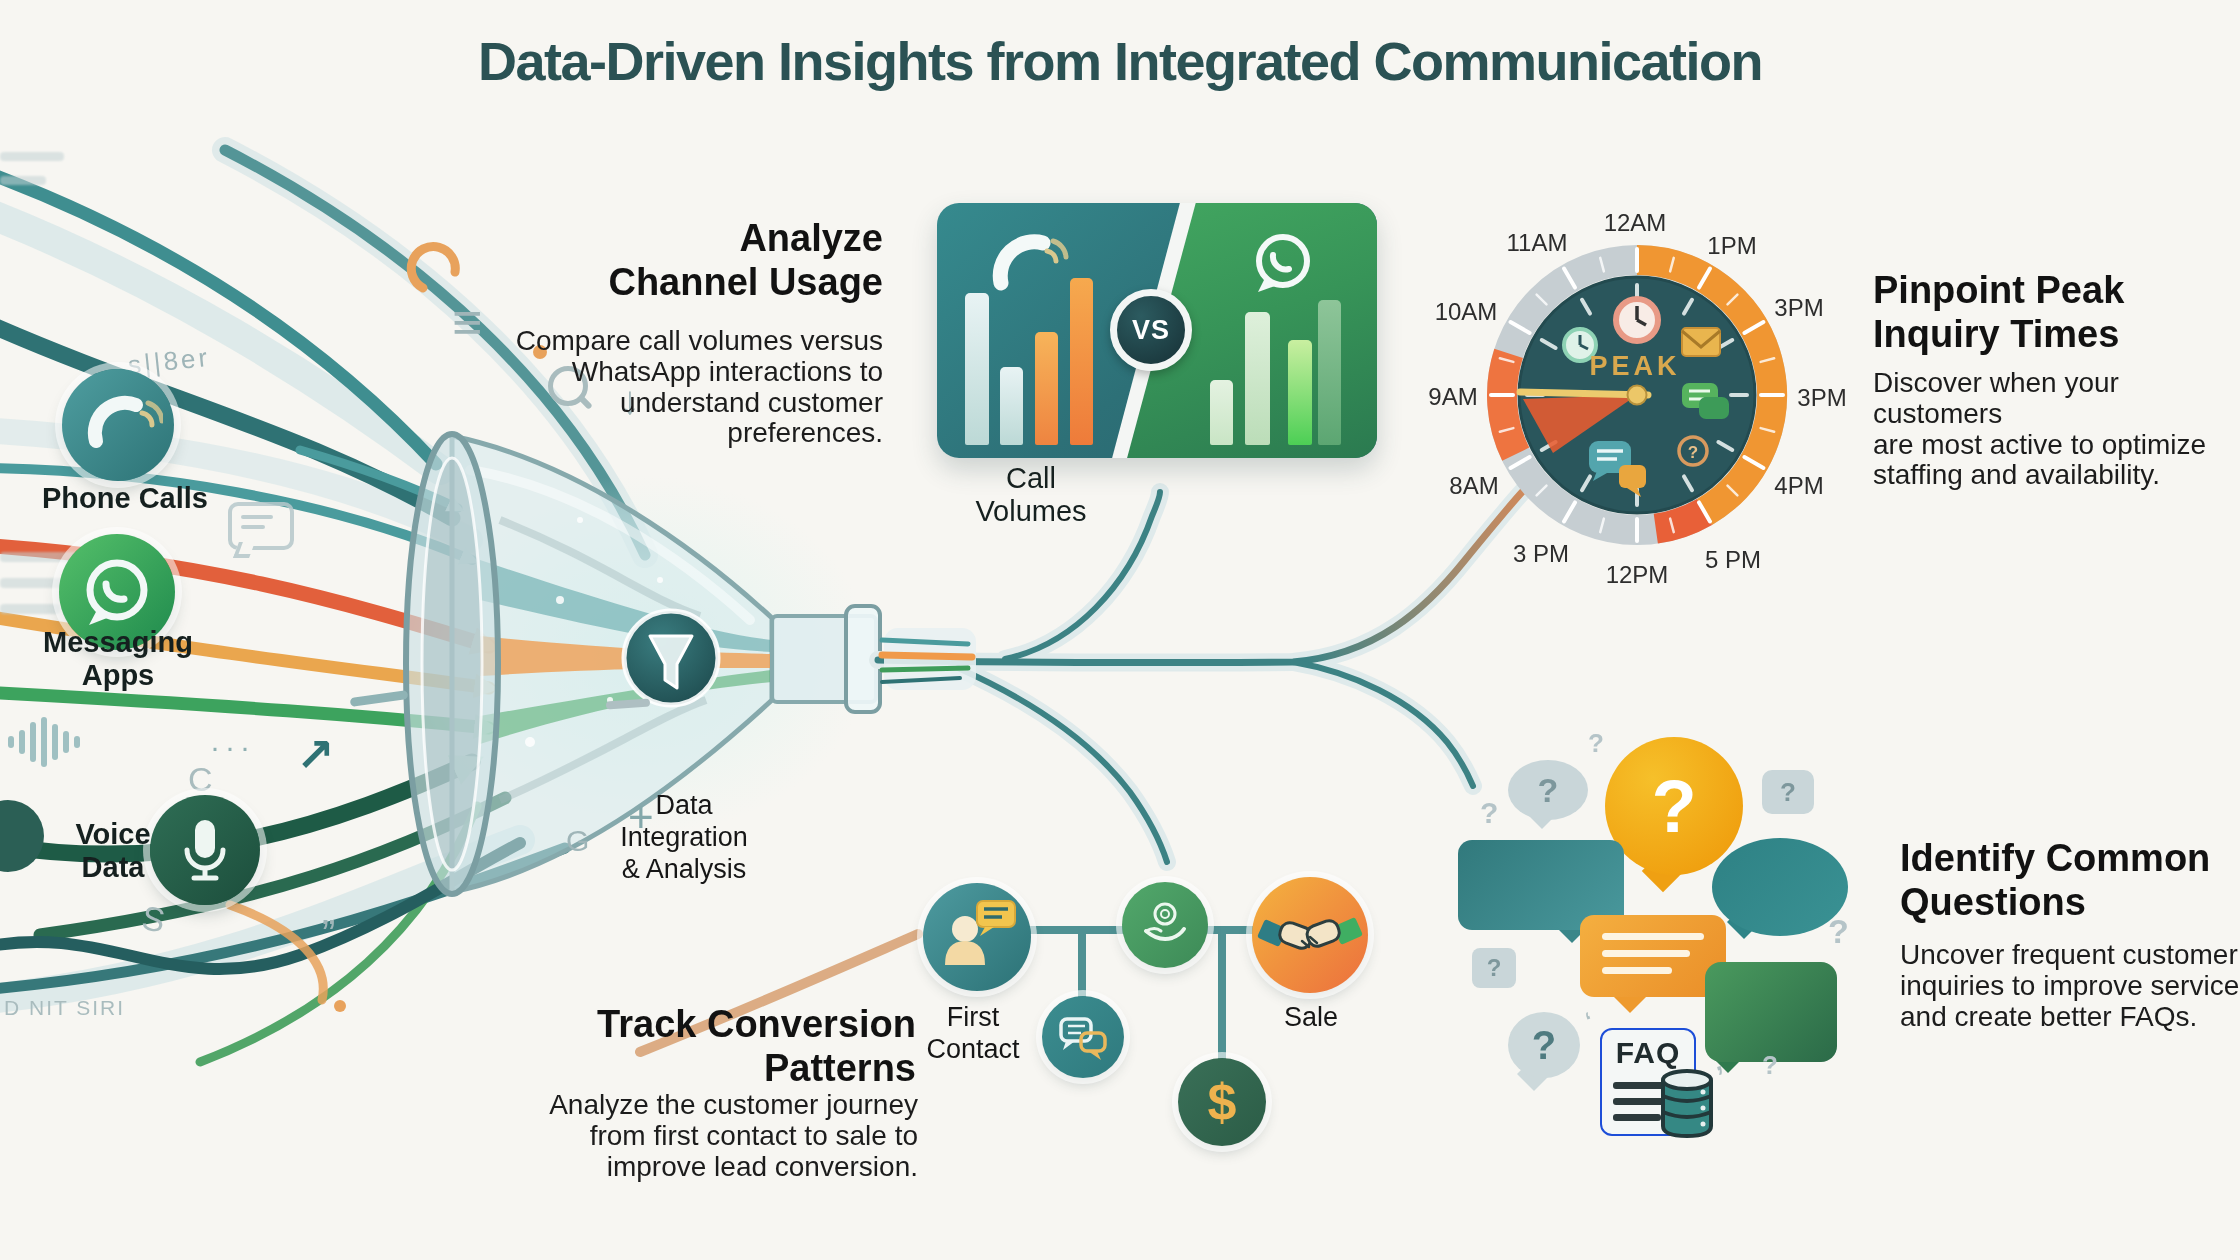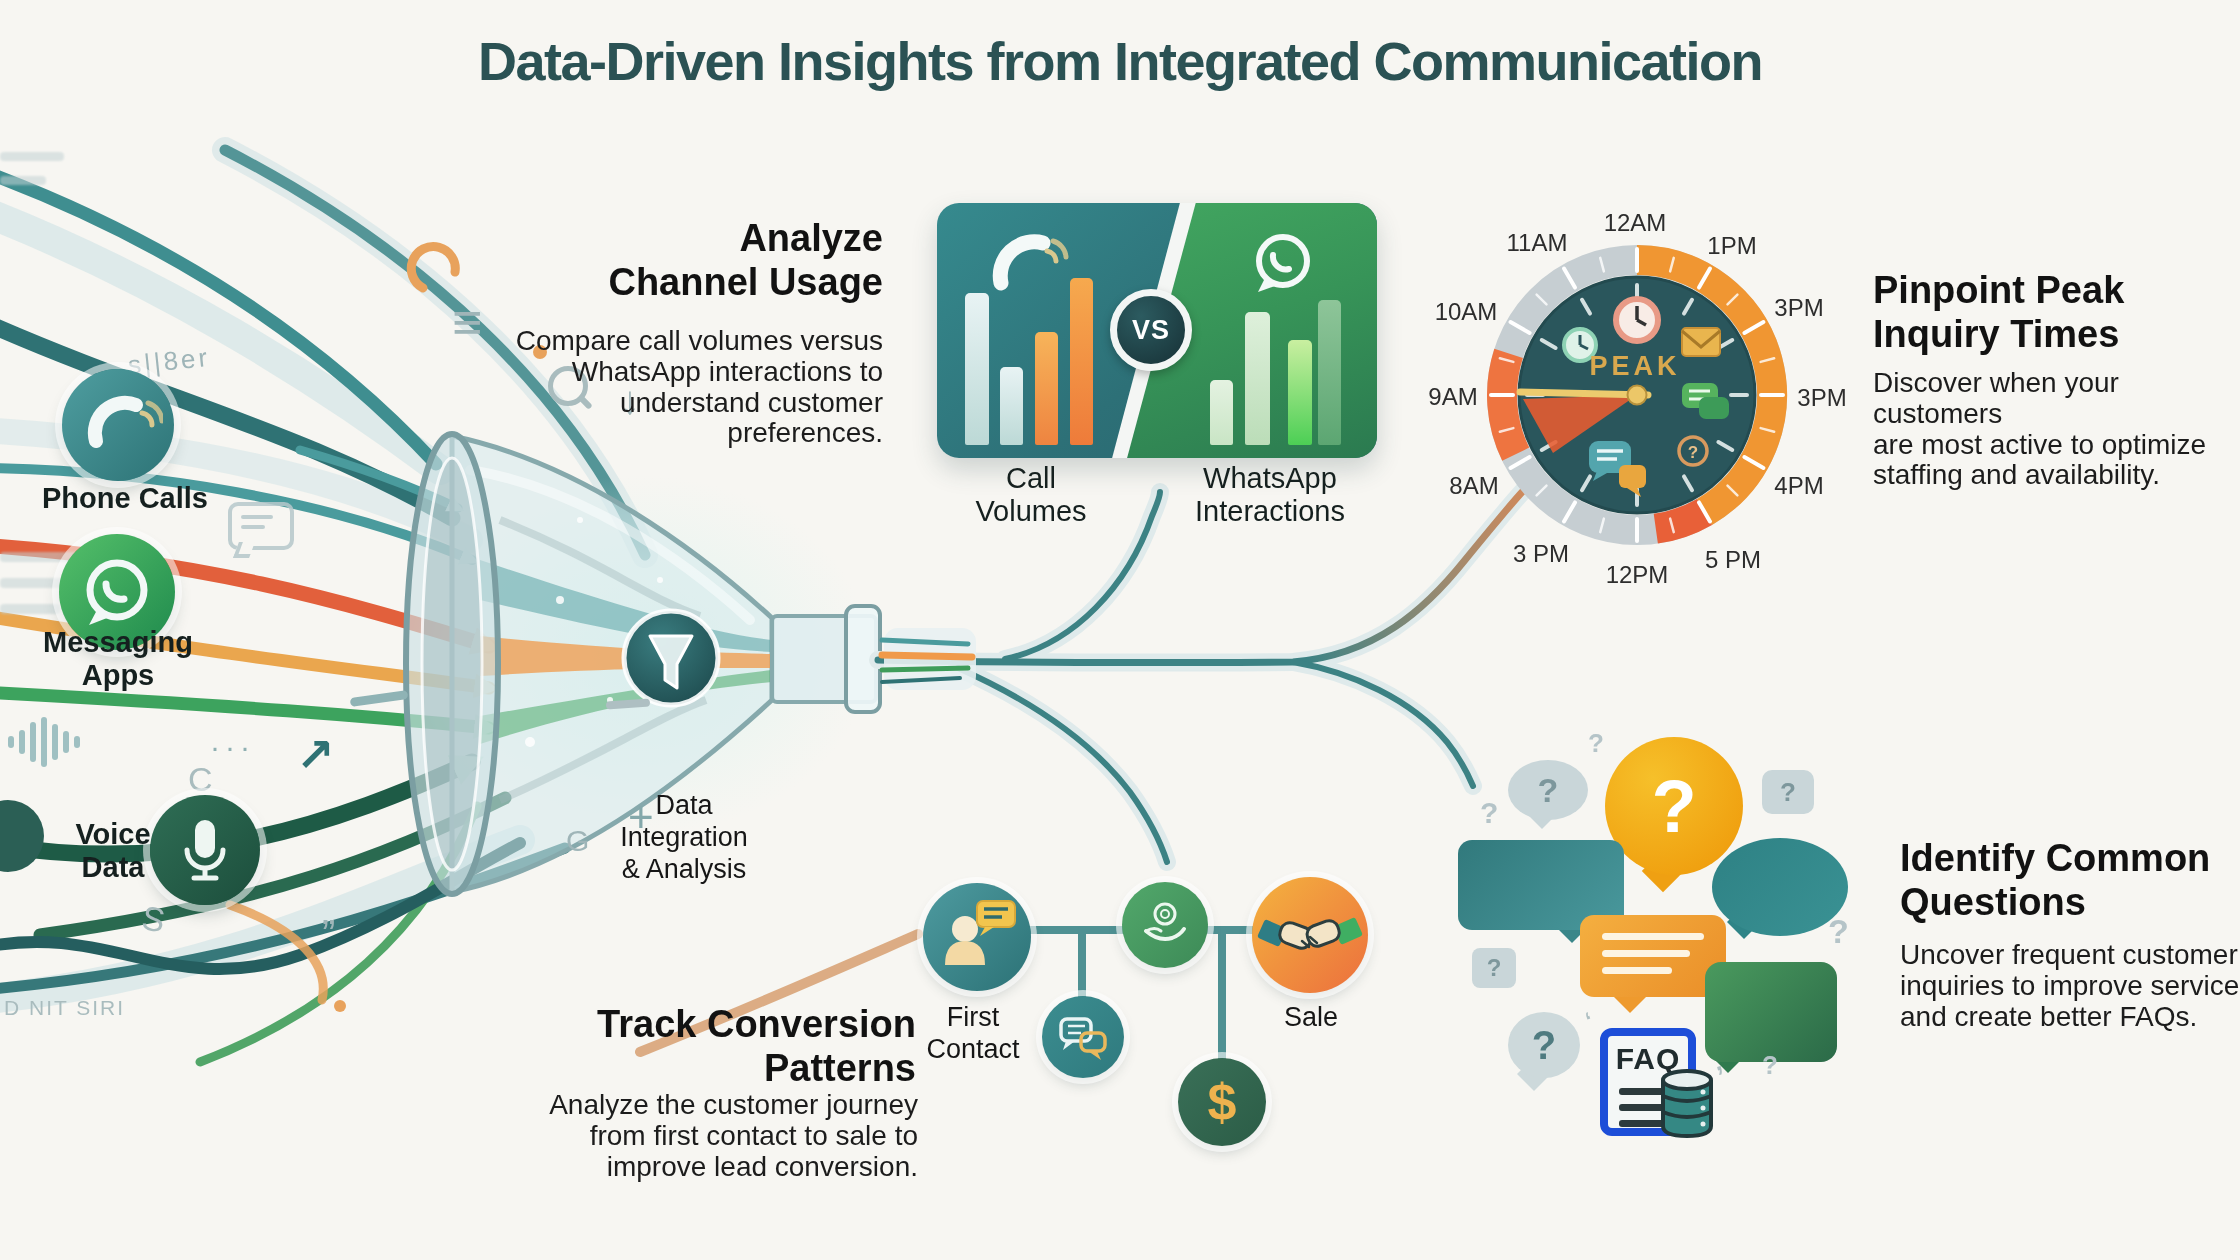--- a/index.html
+++ b/index.html
@@ -40,21 +40,21 @@
     display:flex;align-items:center;justify-content:center;}
   
   .flow-line{background:#4f9193;border-radius:4px;}
   .flow-circle{border-radius:50%;display:flex;align-items:center;justify-content:center;
     box-shadow:0 0 0 6px rgba(255,255,255,.6),0 6px 14px rgba(30,60,60,.22);}
   .dollar{color:#eeb24e;font-size:52px;font-weight:700;}
   
   .bubble{position:absolute;display:flex;align-items:center;justify-content:center;}
   .tail{position:absolute;width:24px;height:24px;transform:rotate(45deg);}
   .qm{font-weight:700;color:#7d979c;}
-  .faq-doc{left:1600px;top:1028px;width:96px;height:108px;background:#f4f7f6;border:8px solid #1d4ed8;
+  .faq-doc{left:1600px;top:1028px;width:96px;height:108px;background:#f4f7f6;border:2px solid #1d4ed8;
     border-radius:12px;box-sizing:border-box;}
   .faq-label{width:100%;text-align:center;margin-top:6px;font-size:30px;font-weight:800;color:#202c2e;letter-spacing:1px;}
   .doc-line{position:absolute;left:11px;height:7px;background:#2c3a3c;border-radius:3px;}
   
   .decor{color:#9fb5b8;}
   .dash{position:absolute;border-radius:5px;background:#aebfc2;}
   .mrow{position:absolute;background:#c3d2d4;opacity:.55;border-radius:4px;filter:blur(1px);}
 </style>
 </head>
 <body>
@@ -273,22 +273,20 @@
     <div class="bar bar-o1" style="left: 98px; width: 23px; height: 113px;"></div>
     <div class="bar bar-o2" style="left: 133px; width: 23px; height: 167px;"></div>
     <div class="bar bar-pg1" style="left: 273px; width: 23px; height: 65px;"></div>
     <div class="bar bar-pg2" style="left: 308px; width: 25px; height: 133px;"></div>
     <div class="bar bar-bg" style="left: 351px; width: 24px; height: 105px;"></div>
     <div class="bar bar-mg" style="left: 381px; width: 23px; height: 145px;"></div>
     <div class="vs-circle">VS</div>
   </div>
   <div class="abs txt label-md" style="left:931px;top:462px;width:200px;font-weight:500;">Call
 Volumes</div>
-  <div class="abs txt label-md" style="left:1150px;top:462px;width:240px;font-weight:500;">WhatsApp
-Interactions</div>
 
   <svg class="abs" style="left:1467px;top:225px;" width="340" height="340" viewBox="0 0 340 340">
     <circle cx="170" cy="170" r="135" fill="none" stroke="#c6ced2" stroke-width="30"></circle>
     <path d="M 170 35 A 135 135 0 0 1 237.5 286.9" fill="none" stroke="#f09632" stroke-width="30"></path>
     <path d="M 237.5 286.9 A 135 135 0 0 1 188.8 303.7" fill="none" stroke="#e86038" stroke-width="30"></path>
     <path d="M 48.7 229.2 A 135 135 0 0 1 41.6 128.3" fill="none" stroke="#ee7440" stroke-width="30"></path>
     <g stroke="#ffffff" stroke-linecap="round">
       <line x1="170" y1="24" x2="170" y2="46" stroke-width="4" transform="rotate(0 170 170)"></line>
       <line x1="170" y1="24" x2="170" y2="46" stroke-width="4" transform="rotate(30 170 170)"></line>
       <line x1="170" y1="24" x2="170" y2="46" stroke-width="4" transform="rotate(60 170 170)"></line>

